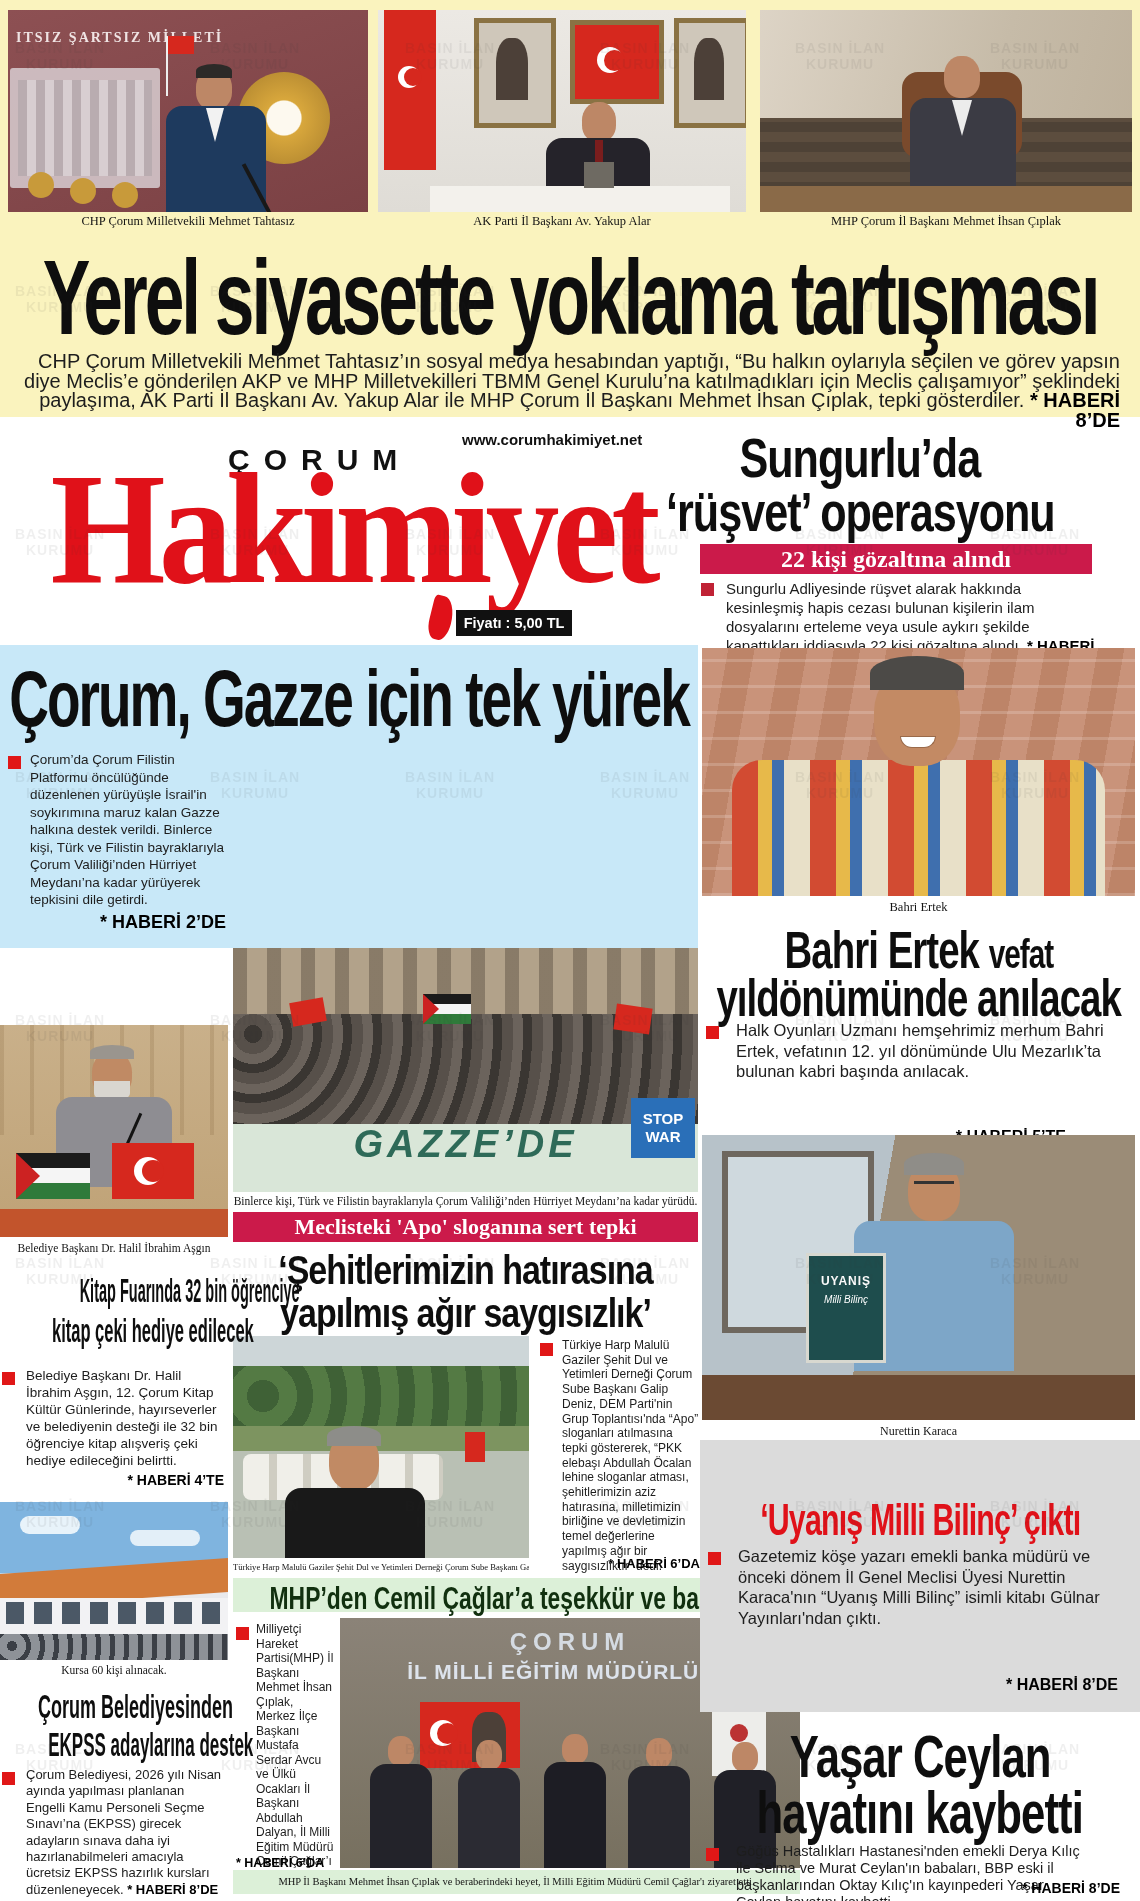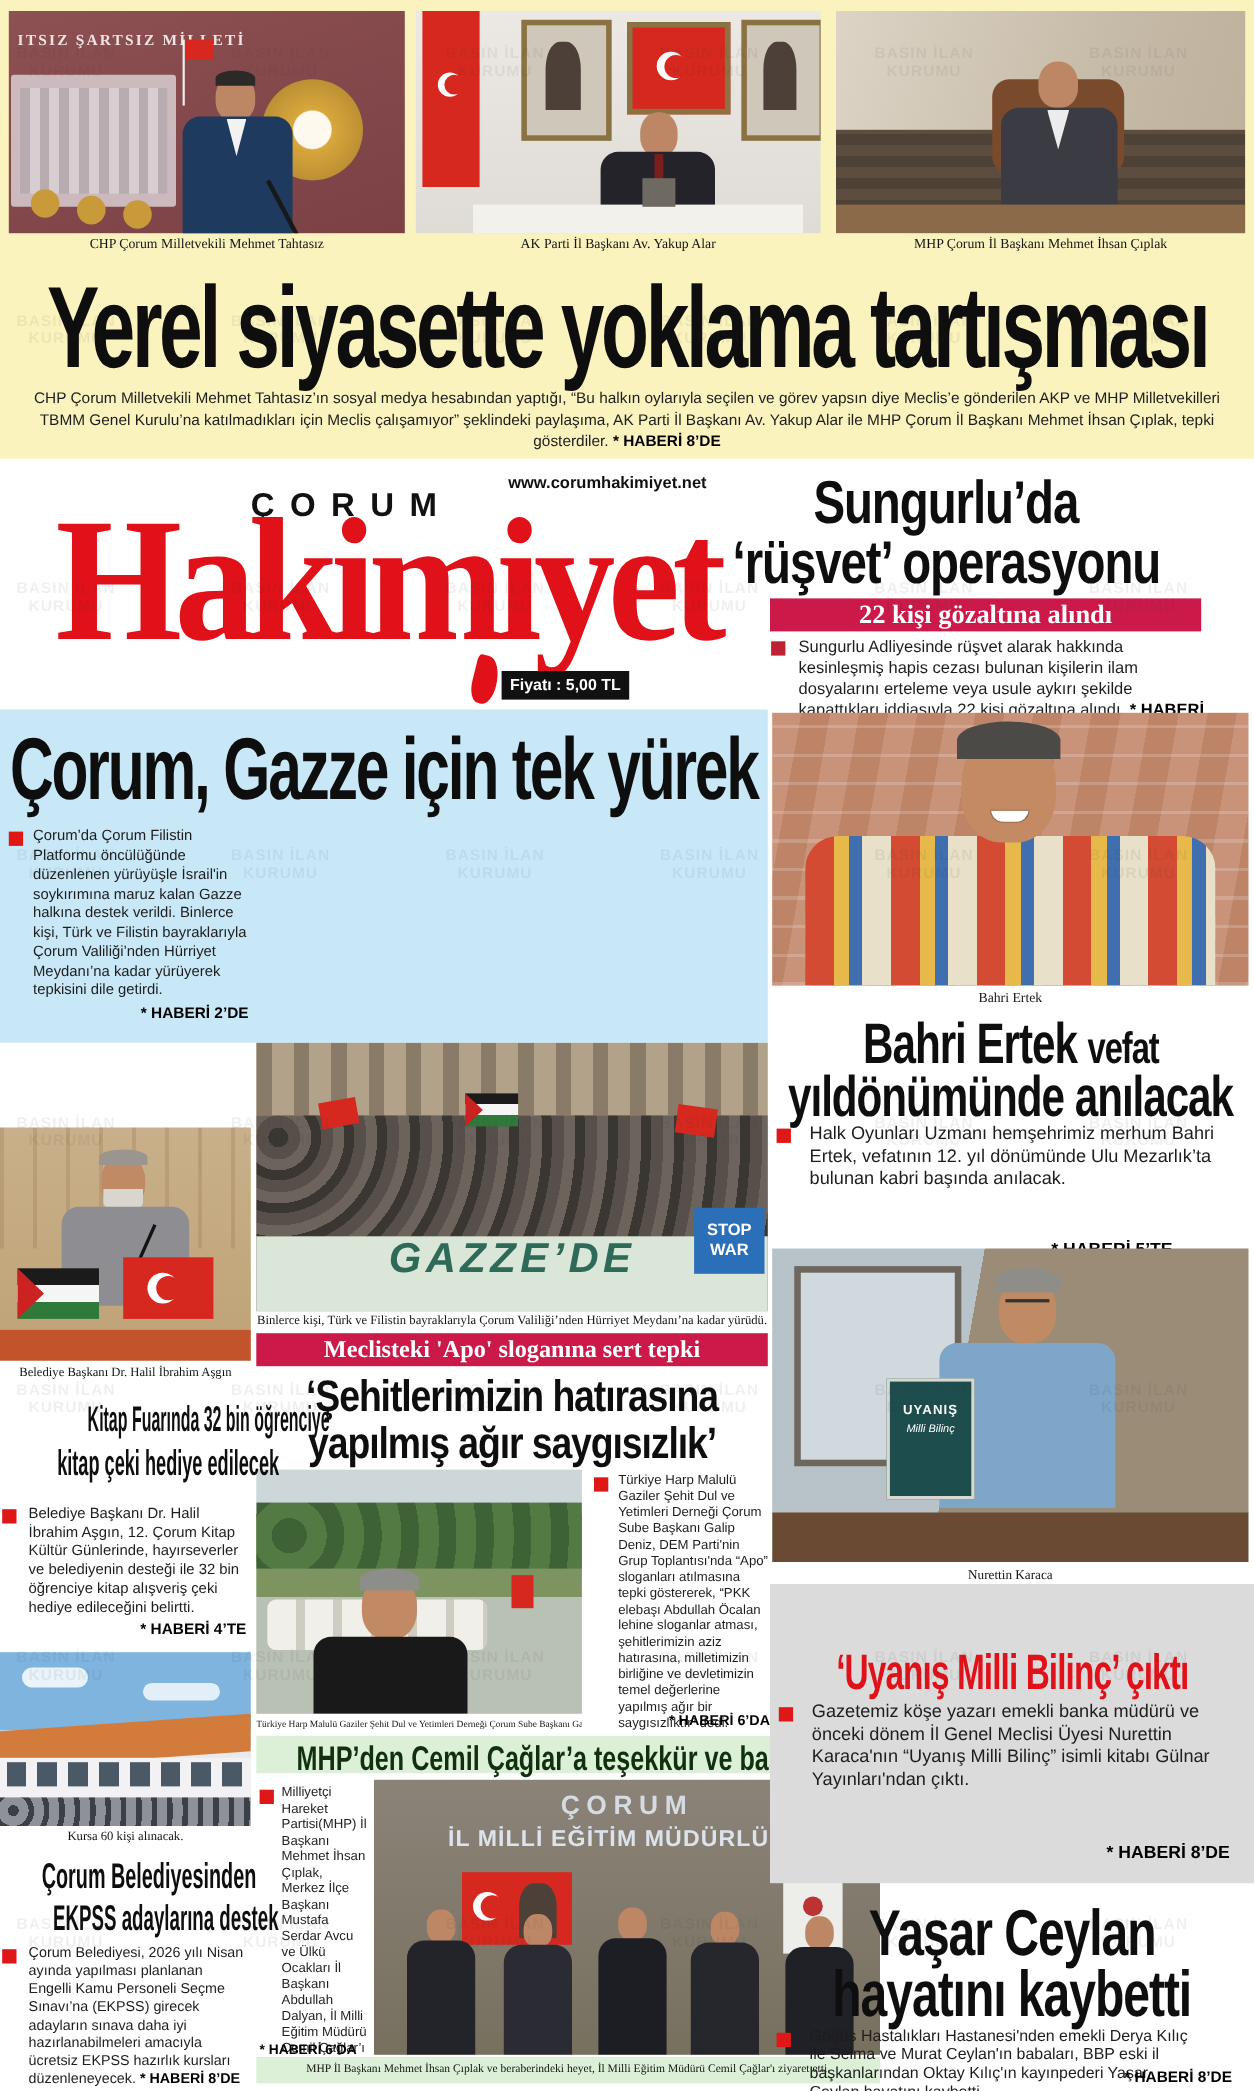--- a/index.html
+++ b/index.html
@@ -81,21 +81,21 @@
     <div class="abs" style="left:0;top:176px;width:372px;height:26px;background:#8a6a48"></div>
   </div>
 
   <div class="cap" style="left:8px;top:214px;width:360px;font-size:12.5px">CHP Çorum Milletvekili Mehmet Tahtasız</div>
   <div class="cap" style="left:378px;top:214px;width:368px;font-size:12.5px">AK Parti İl Başkanı Av. Yakup Alar</div>
   <div class="cap" style="left:760px;top:214px;width:372px;font-size:12.5px">MHP Çorum İl Başkanı Mehmet İhsan Çıplak</div>
 
   <div class="hl" style="left:0;top:238px;width:1140px;font-size:70px">
     <span style="transform:scale(1.02,1.5);letter-spacing:-3px">Yerel siyasette yoklama tartışması</span>
   </div>
-  <div class="bodytxt" style="left:20px;top:352px;width:1100px;font-size:14px;line-height:19.5px;text-align:center">
+  <div class="bodytxt" style="left:20px;top:352px;width:1100px;font-size:20px;line-height:19.5px;text-align:right">
     <span>CHP Çorum Milletvekili Mehmet Tahtasız’ın sosyal medya hesabından yaptığı, “Bu halkın oylarıyla seçilen ve görev yapsın diye Meclis’e gönderilen AKP ve MHP Milletvekilleri TBMM Genel Kurulu’na katılmadıkları için Meclis çalışamıyor” şeklindeki paylaşıma, AK Parti İl Başkanı Av. Yakup Alar ile MHP Çorum İl Başkanı Mehmet İhsan Çıplak, tepki gösterdiler.</span> <b class="ref">* HABERİ 8’DE</b>
   </div>
 
   <div class="abs" style="left:228px;top:443px;font-size:30px;font-weight:bold;letter-spacing:14px;color:#111">ÇORUM</div>
   <div class="abs" style="left:462px;top:431px;font-size:15px;font-weight:bold;color:#111">www.corumhakimiyet.net</div>
   <div class="abs" style="left:2px;top:448px;width:700px;text-align:center">
     <span style="display:inline-block;font-family:'Liberation Serif',serif;font-weight:bold;color:#e01119;
                  font-size:148px;letter-spacing:-7px;transform:scale(1.0,1.08);transform-origin:center top;line-height:1">Hakimiyet</span>
   </div>
 
@@ -115,21 +115,21 @@
   <div class="bodytxt" style="left:726px;top:579px;width:372px;font-size:15px;line-height:19px">
     <span>Sungurlu Adliyesinde rüşvet alarak hakkında kesinleşmiş hapis cezası bulunan kişilerin ilam dosyalarını erteleme veya usule aykırı şekilde kapattıkları iddiasıyla 22 kişi gözaltına alındı.</span> <b class="ref">* HABERİ 5’TE</b>
   </div>
 
   <div class="abs" style="left:0;top:645px;width:698px;height:303px;background:#c8e8f8"></div>
   <div class="hl" style="left:0;top:652px;width:698px;font-size:55px">
     <span style="transform:scale(1.0,1.45);letter-spacing:-2px">Çorum, Gazze için tek yürek</span>
   </div>
   <div class="bullet" style="left:8px;top:756px"></div>
   <div class="bodytxt" style="left:30px;top:751px;width:198px;font-size:13.5px;line-height:17.5px">Çorum’da Çorum Filistin Platformu öncülüğünde düzenlenen yürüyüşle İsrail'in soykırımına maruz kalan Gazze halkına destek verildi. Binlerce kişi, Türk ve Filistin bayraklarıyla Çorum Valiliği’nden Hürriyet Meydanı’na kadar yürüyerek tepkisini dile getirdi.</div>
-  <div class="refline" style="left:30px;top:912px;width:196px;font-size:14px">* HABERİ 2’DE</div>
+  <div class="refline" style="left:30px;top:912px;width:196px;font-size:18px">* HABERİ 2’DE</div>
 
   <div class="photo" style="left:702px;top:648px;width:433px;height:248px;background:repeating-linear-gradient(100deg,#c9937a 0 26px,#bd8468 26px 52px)">
     <div class="abs" style="left:0;top:0;width:433px;height:248px;background:repeating-linear-gradient(0deg,rgba(255,255,255,.18) 0 3px,transparent 3px 26px)"></div>
     <div class="abs" style="left:30px;top:112px;width:373px;height:136px;border-radius:30px 30px 0 0;
                 background:repeating-linear-gradient(90deg,#d24b32 0 26px,#e7b94a 26px 40px,#3f6fae 40px 52px,#e8e0c8 52px 78px),
                            repeating-linear-gradient(0deg,rgba(210,75,50,.45) 0 20px,rgba(231,185,74,.45) 20px 32px,rgba(63,111,174,.45) 32px 42px,rgba(232,224,200,.45) 42px 62px)"></div>
     <div class="head" style="left:172px;top:18px;width:86px;height:100px;background:#c38a64"></div>
     <div class="abs" style="left:168px;top:8px;width:94px;height:34px;border-radius:50% 50% 0 0;background:#4c4a47"></div>
     <div class="abs" style="left:198px;top:88px;width:34px;height:10px;border-radius:0 0 20px 20px;background:#fff;border:1px solid #9a6a4a"></div>
   </div>

